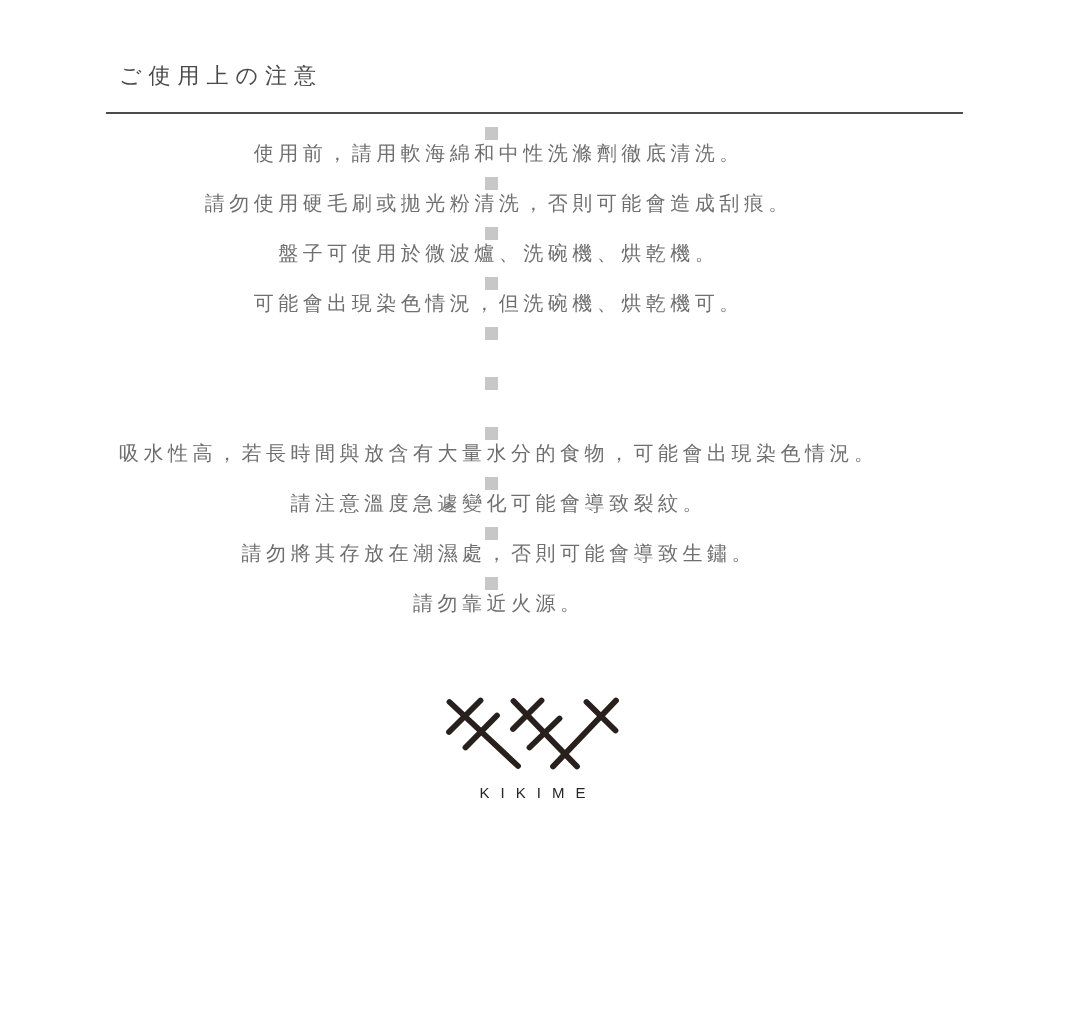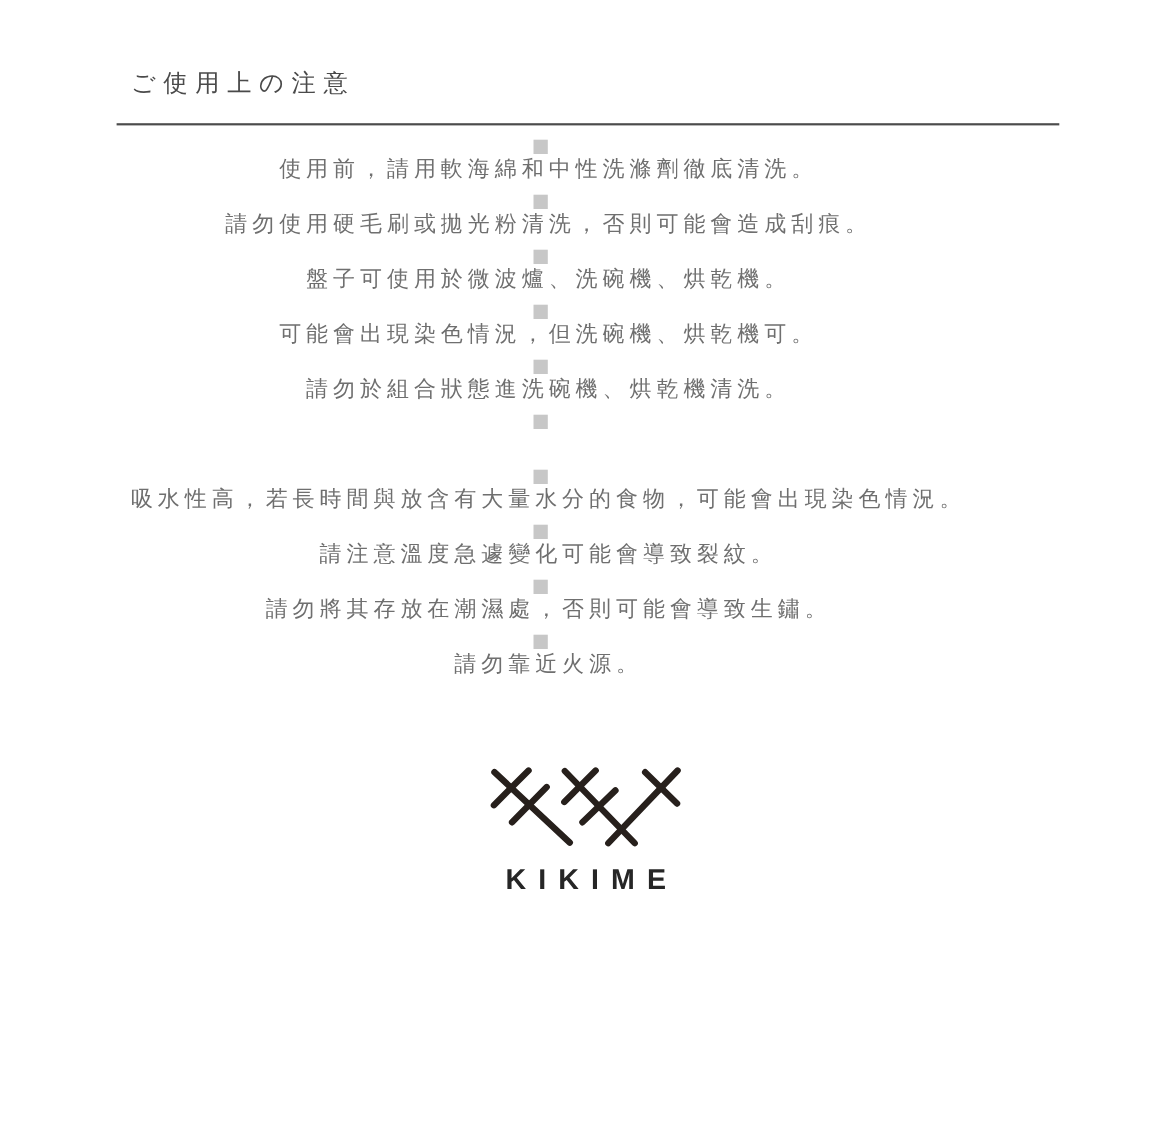--- a/index.html
+++ b/index.html
@@ -57,22 +57,22 @@
     position:absolute;
     left:0; top:694px;
     width:1065px;
     display:flex;
     flex-direction:column;
     align-items:center;
   }
   .logo-mark { display:block; }
   .logo-wordmark {
     margin-top:11px;
-    font-size:26px;
-    font-weight:700;
+    font-size:15px;
+    font-weight:400;
     letter-spacing:11px;
     padding-left:11px; 
     color:#262626;
     white-space:nowrap;
   }
 </style>
 </head>
 <body>
 
 <div class="page">
@@ -93,21 +93,20 @@
     <li class="notice-item">
       <span class="bullet"></span>
       <span class="item-text">盤子可使用於微波爐、洗碗機、烘乾機。</span>
     </li>
     <li class="notice-item">
       <span class="bullet"></span>
       <span class="item-text">可能會出現染色情況，但洗碗機、烘乾機可。</span>
     </li>
     <li class="notice-item">
       <span class="bullet"></span>
-      <span class="item-text">請勿於組合狀態進洗碗機、烘乾機清洗。</span>
     </li>
     <li class="notice-item">
       <span class="bullet"></span>
     </li>
     <li class="notice-item">
       <span class="bullet"></span>
       <span class="item-text">吸水性高，若長時間與放含有大量水分的食物，可能會出現染色情況。</span>
     </li>
     <li class="notice-item">
       <span class="bullet"></span>

